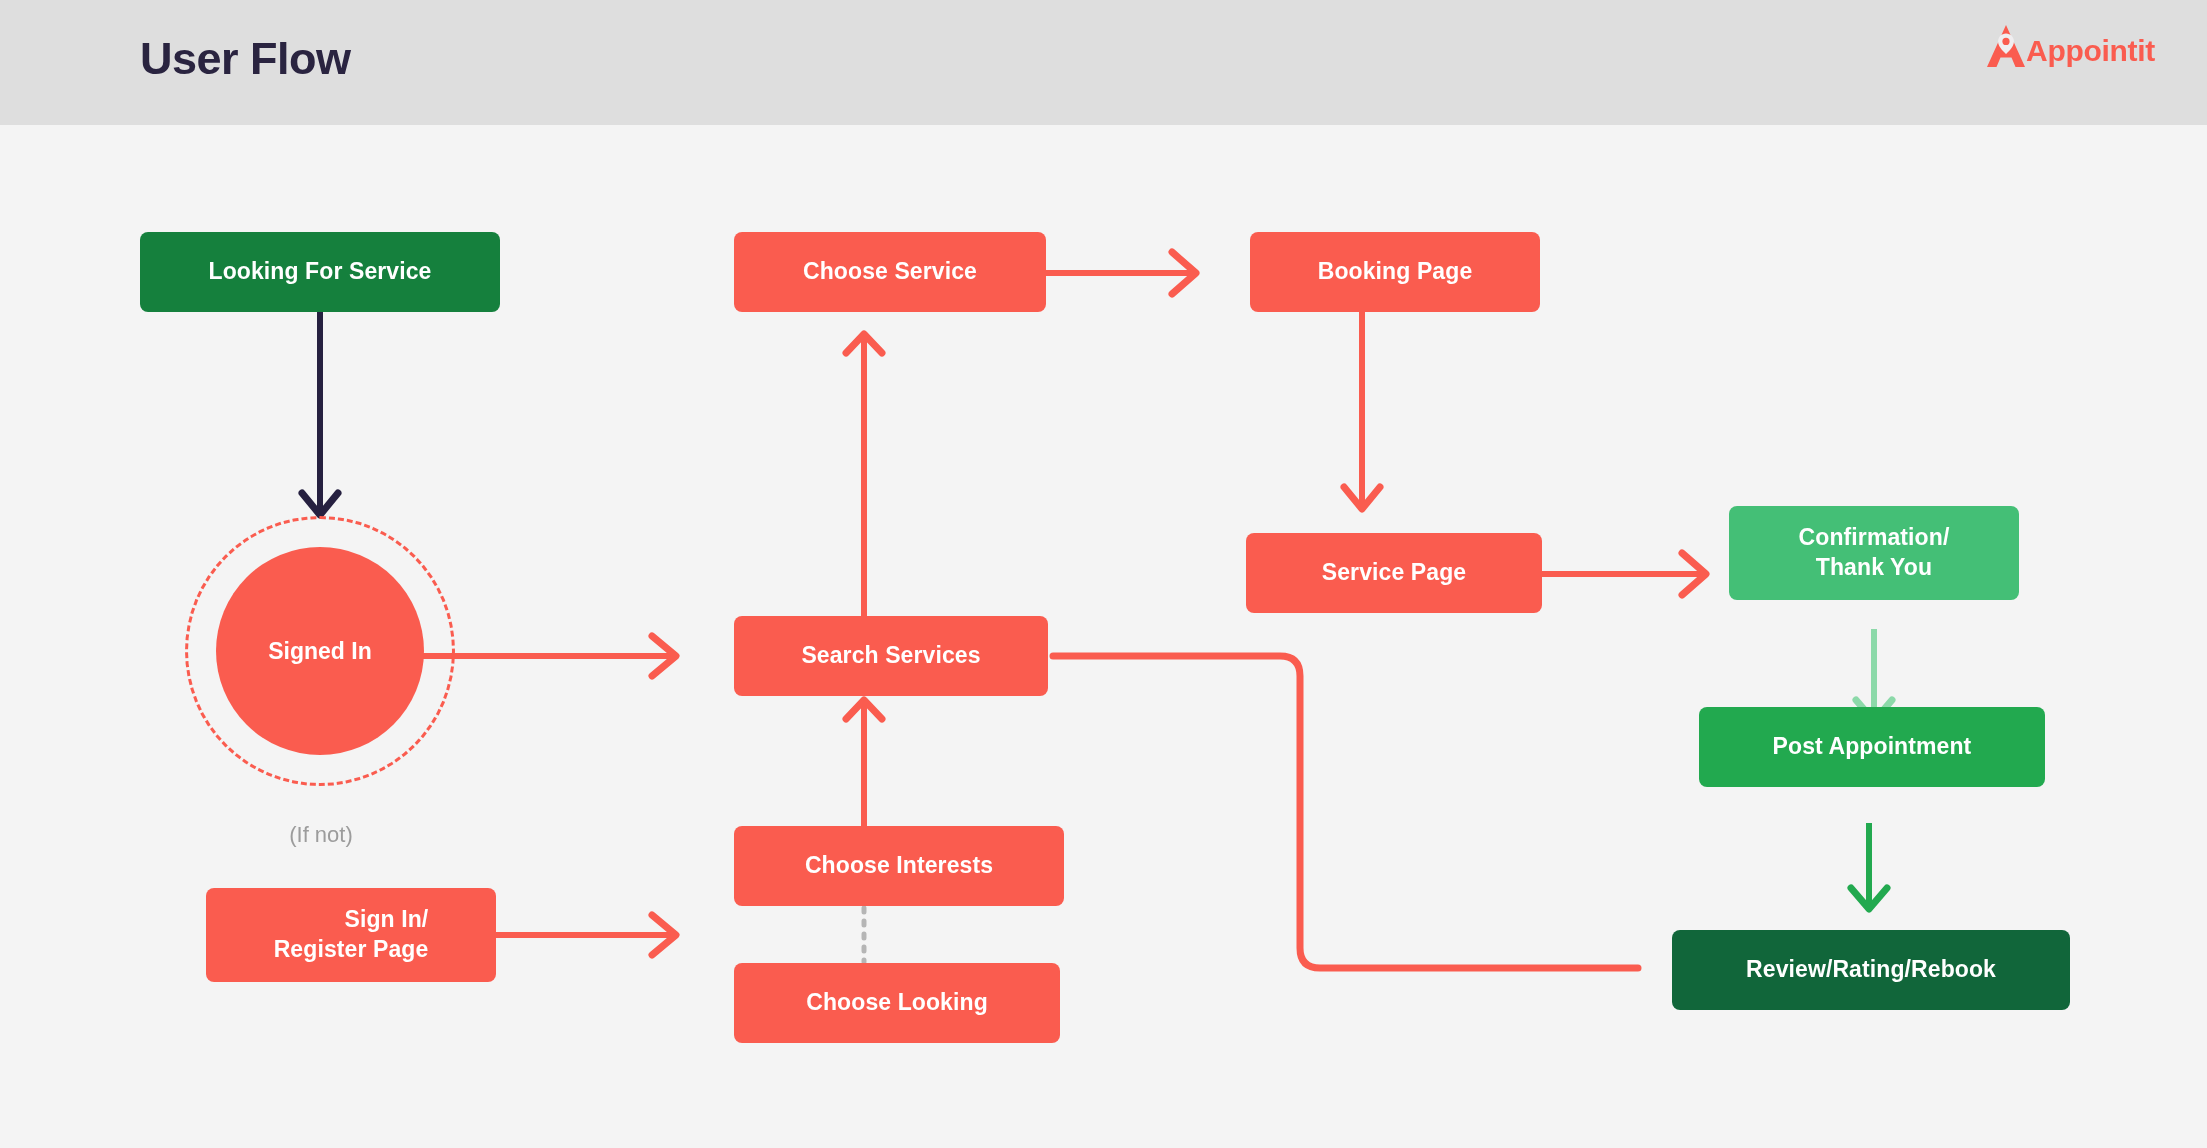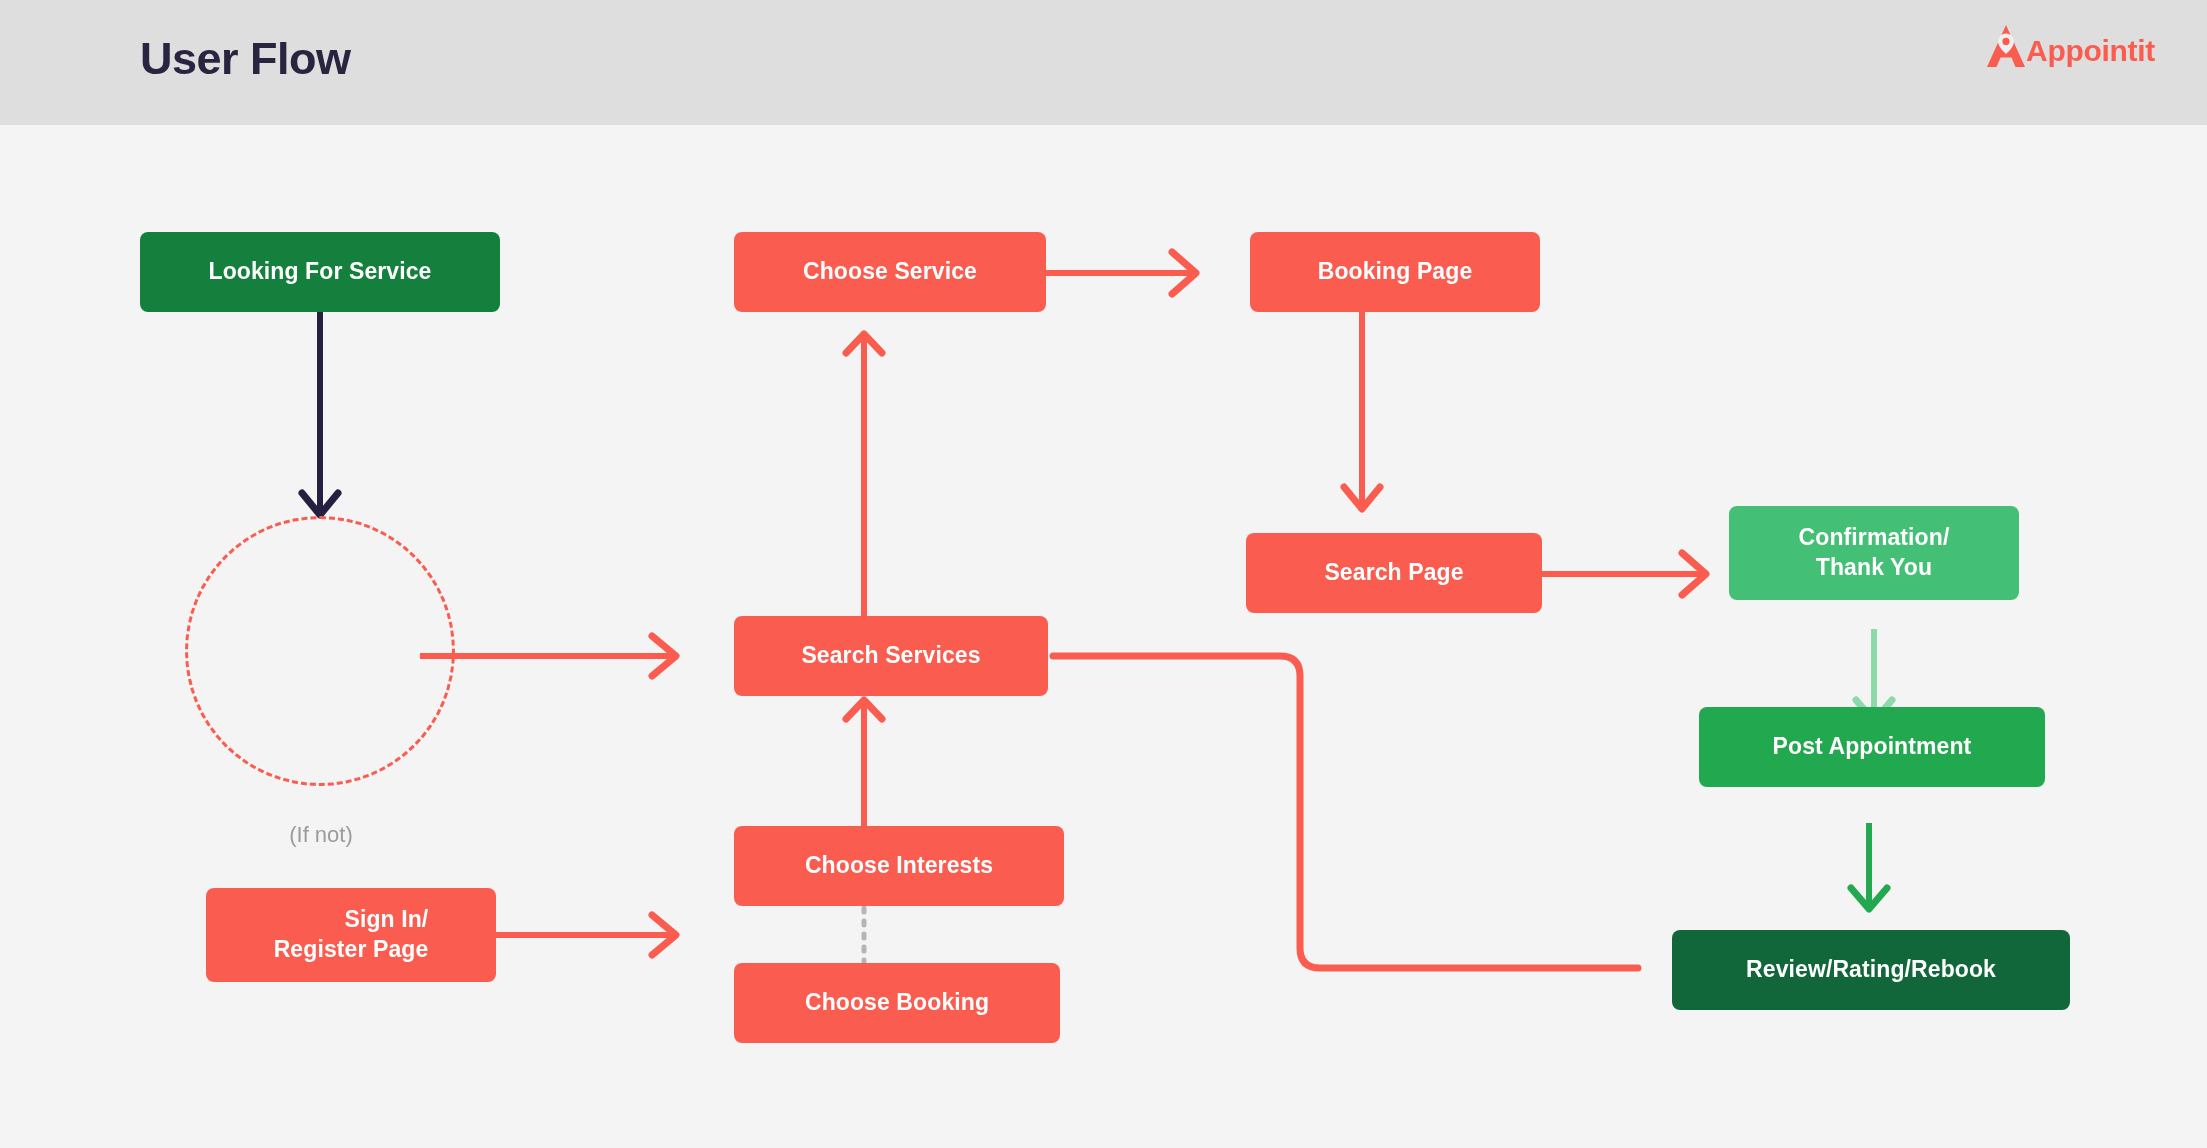--- a/index.html
+++ b/index.html
@@ -188,20 +188,23 @@
       <path d="M1053,656 L1280,656 Q1300,656 1300,676 L1300,948 Q1300,968 1320,968 L1638,968" fill="none" stroke="#fa5c4f" stroke-width="7" stroke-linecap="round"></path>
     </g>
   </svg>
 
   <div class="node dark" style="left:140px; top:232px; width:360px; height:80px;">
     <span>Looking For Service</span>
   </div>
 
   <div class="dashed-ring" style="left:185px; top:516px; width:270px; height:270px;"></div>
 
+  <div class="circle-node" style="left:216px; top:547px; width:208px; height:208px;">
+    <span>Signed In</span>
+  </div>
 
   <div class="note-label" style="left:236px; top:822px; width:170px;">(If not)</div>
 
   <div class="node coral" style="left:174px; top:888px; width:290px; height:94px; white-space:pre-line;text-align:right;">
     <span>Sign In/
 Register Page</span>
   </div>
 
   <div class="node coral" style="left:702px; top:232px; width:312px; height:80px;">
     <span>Choose Service</span>
@@ -209,29 +212,29 @@
 
   <div class="node coral" style="left:702px; top:616px; width:314px; height:80px;">
     <span>Search Services</span>
   </div>
 
   <div class="node coral" style="left:702px; top:826px; width:330px; height:80px;">
     <span>Choose Interests</span>
   </div>
 
   <div class="node coral" style="left:702px; top:963px; width:326px; height:80px;">
-    <span>Choose Booking</span>
+    <span>Choose Looking</span>
   </div>
 
   <div class="node coral" style="left:1218px; top:232px; width:290px; height:80px;">
     <span>Booking Page</span>
   </div>
 
   <div class="node coral" style="left:1214px; top:533px; width:296px; height:80px;">
-    <span>Search Page</span>
+    <span>Service Page</span>
   </div>
 
   <div class="node green" style="left:1729px; top:506px; width:290px; height:94px; white-space:pre-line;">
     <span>Confirmation/
 Thank You</span>
   </div>
 
   <div class="node green-md" style="left:1699px; top:707px; width:346px; height:80px;">
     <span>Post Appointment</span>
   </div>

